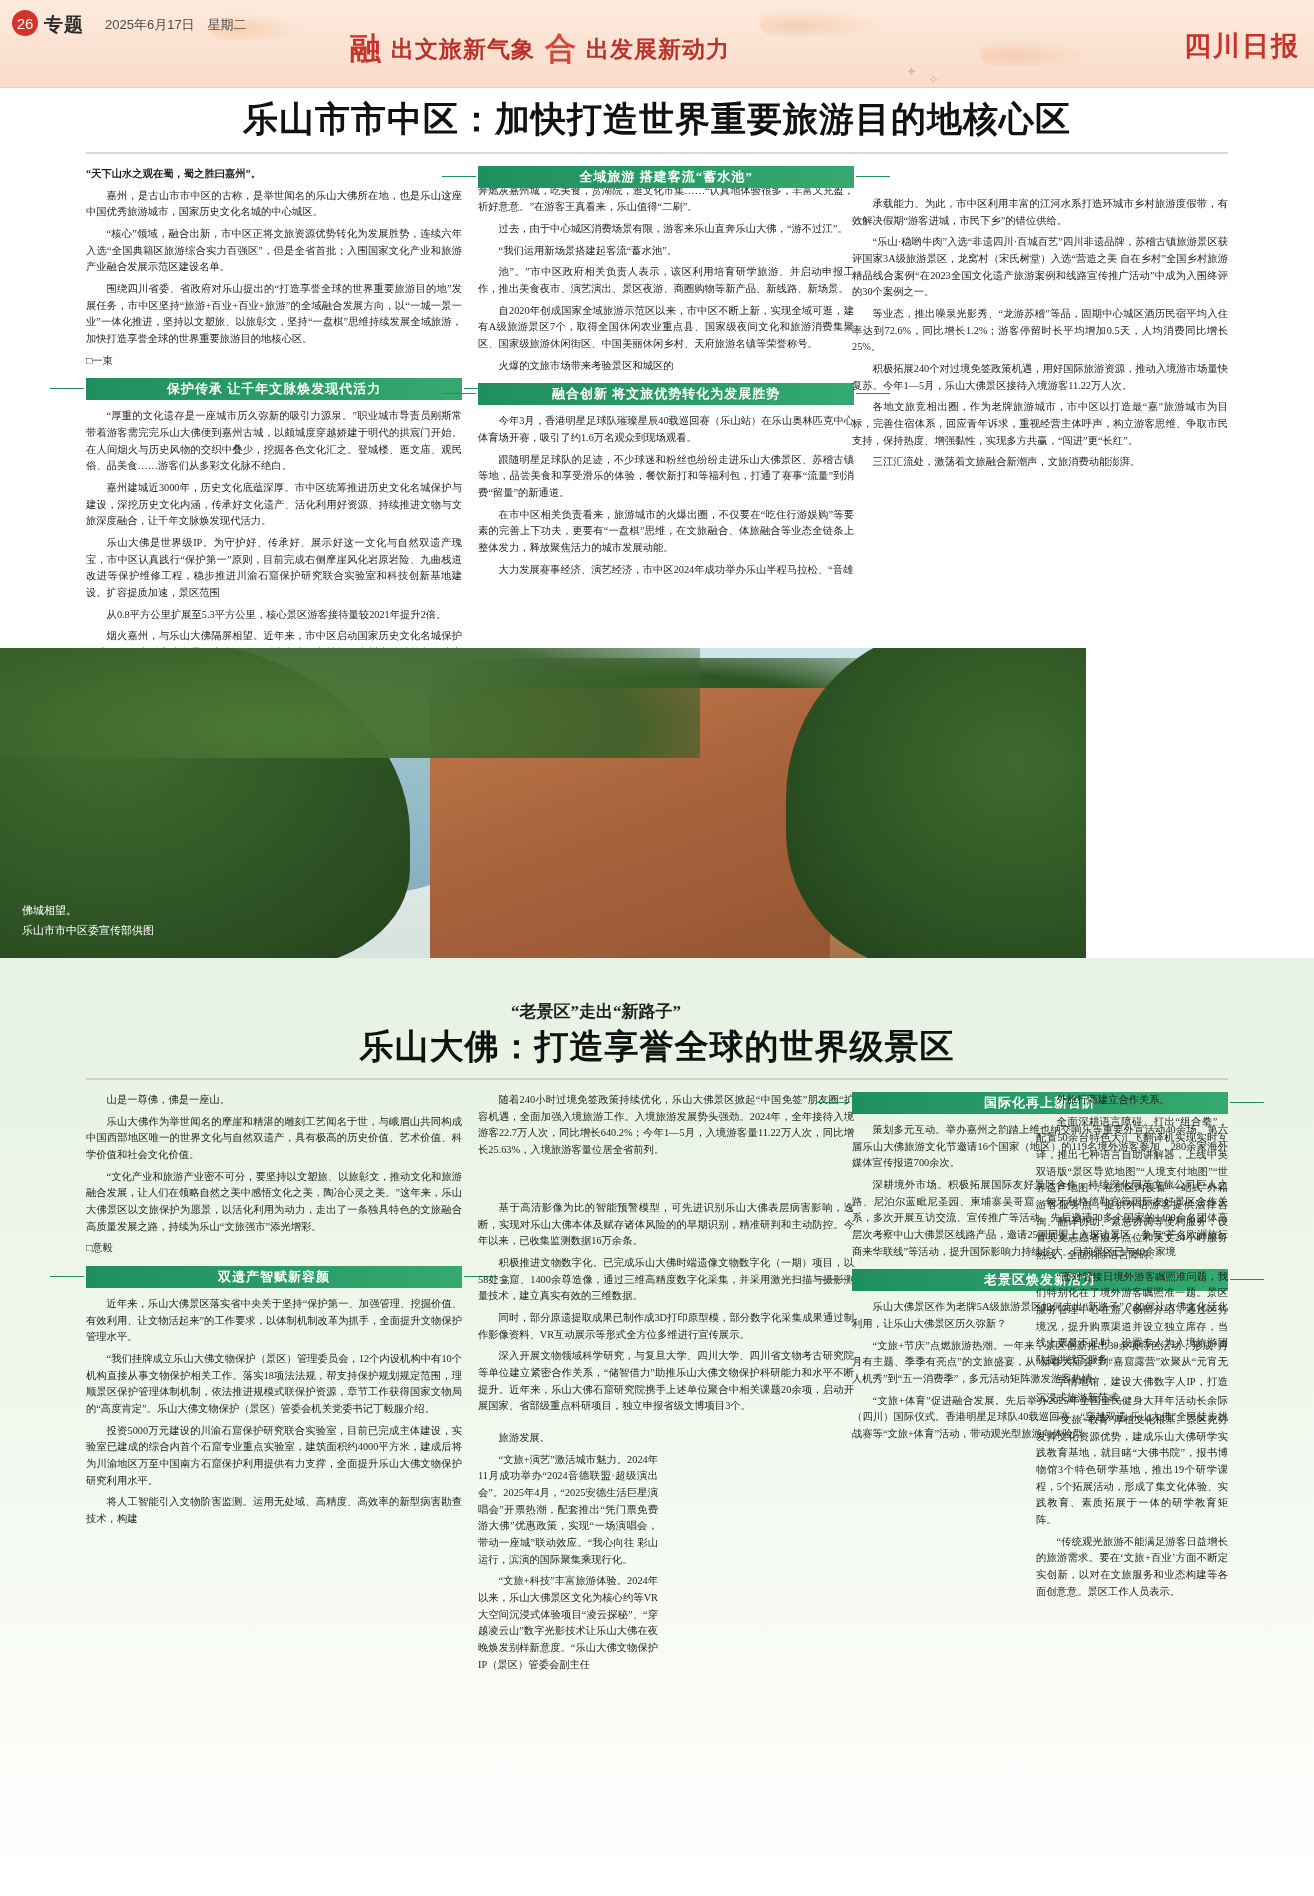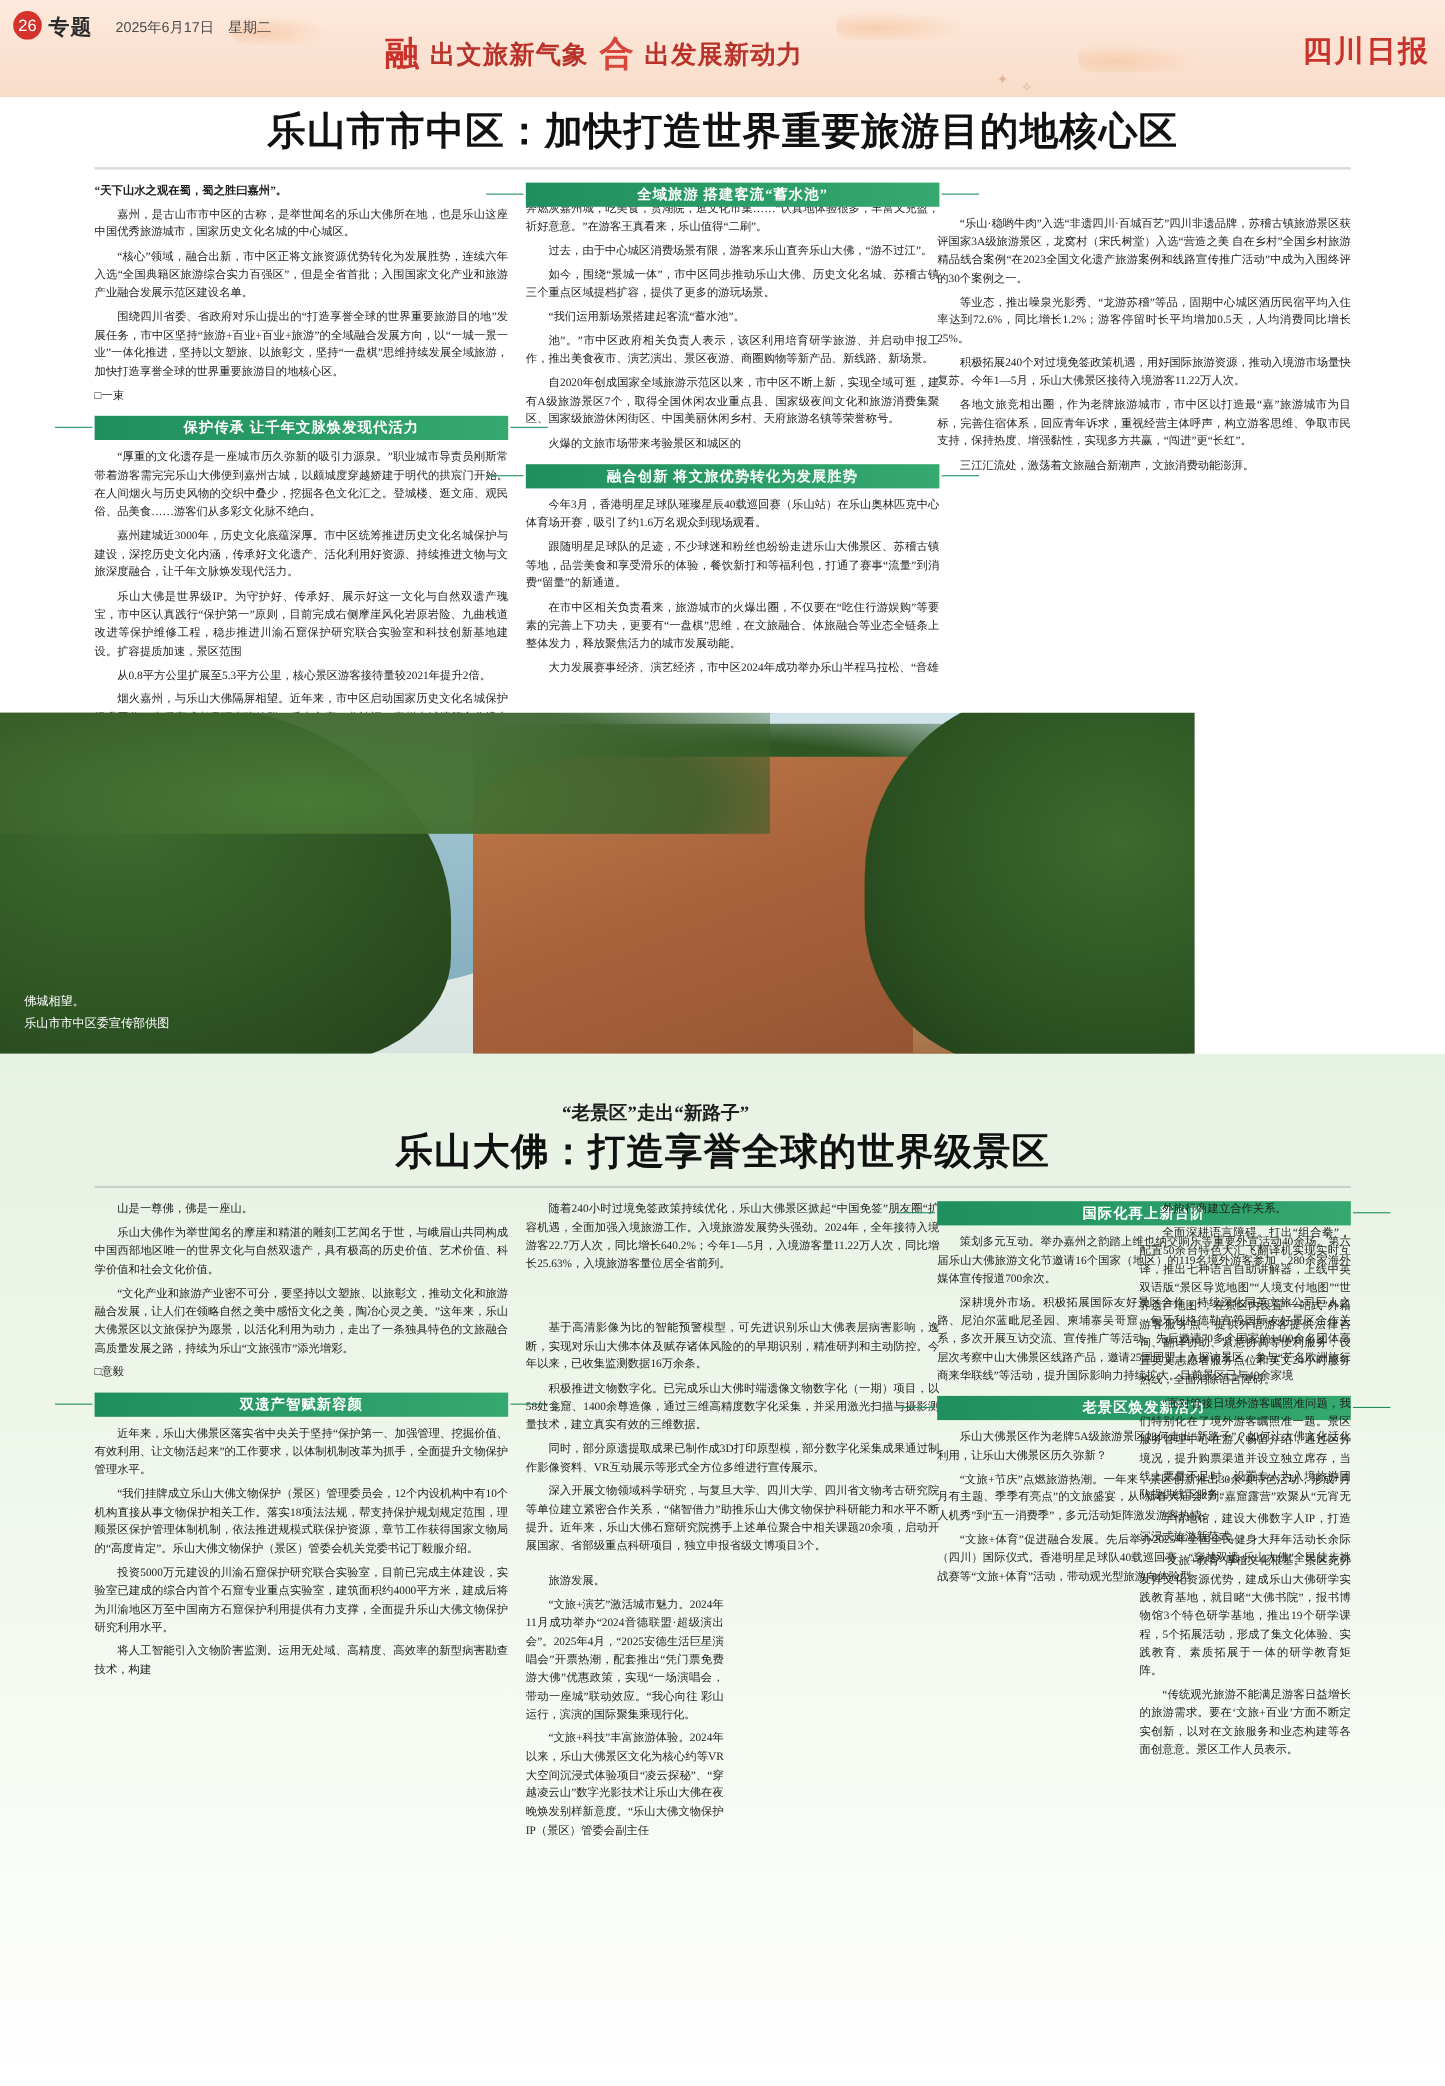--- a/index.html
+++ b/index.html
@@ -196,37 +196,37 @@
     <p>嘉州建城近3000年，历史文化底蕴深厚。市中区统筹推进历史文化名城保护与建设，深挖历史文化内涵，传承好文化遗产、活化利用好资源、持续推进文物与文旅深度融合，让千年文脉焕发现代活力。</p>
     <p>乐山大佛是世界级IP。为守护好、传承好、展示好这一文化与自然双遗产瑰宝，市中区认真践行“保护第一”原则，目前完成右侧摩崖风化岩原岩险、九曲栈道改进等保护维修工程，稳步推进川渝石窟保护研究联合实验室和科技创新基地建设。扩容提质加速，景区范围</p>
     <p>从0.8平方公里扩展至5.3平方公里，核心景区游客接待量较2021年提升2倍。</p>
     <p>烟火嘉州，与乐山大佛隔屏相望。近年来，市中区启动国家历史文化名城保护提升工作，先后完成老霄顶古建筑群、乐山文庙、龙神祠、嘉州古城墙等文化遗产和栖花楼鱼等历史建筑、126处老式民居的修缮保护传承工作。该区还把在地文化、生活美学和烟火气置入城市空间，将历史人文呈现串珠成链，将嘉州故事融入新消费场景和建筑形态，将嘉州非遗变为可以带走的伴手礼；引导街公析、上中期等美食街区商家进行文化赋能和品质提升，增加游客体验感和复购率。</p>
     <p>一条古栈，不仅提升了乐山大佛和嘉州古城之间的直接度，更串联起嘉州的过去、现在和未来。当文化遗产不再是静态的“陈列品”，而是行走的“教科书”，甚至走进人们日常生活，历史文化名城就这样“火”了起来。</p>
   </div>
 
   <div class="col c2">
     <p>或乘坐直升机在空中俯瞰乐山大佛，或登上凌云山进行探秘、玩赏了，过江直奔燃灰嘉州城，吃美食，赏湖院，逛文化市集……“认真地体验很多，丰富又充盈，祈好意意。”在游客王真看来，乐山值得“二刷”。</p>
     <p>过去，由于中心城区消费场景有限，游客来乐山直奔乐山大佛，“游不过江”。</p>
-    <p>如今，围绕“景城一体”，市中区同步推动乐山大佛、历史文化名城、苏稽古镇三个重点区域提档扩容，提供了更多的游玩场景。</p>
     <p>“我们运用新场景搭建起客流“蓄水池”。</p>
     <p>池”。”市中区政府相关负责人表示，该区利用培育研学旅游、并启动申报工作，推出美食夜市、演艺演出、景区夜游、商圈购物等新产品、新线路、新场景。</p>
     <p>自2020年创成国家全域旅游示范区以来，市中区不断上新，实现全域可逛，建有A级旅游景区7个，取得全国休闲农业重点县、国家级夜间文化和旅游消费集聚区、国家级旅游休闲街区、中国美丽休闲乡村、天府旅游名镇等荣誉称号。</p>
     <p>火爆的文旅市场带来考验景区和城区的</p>
     <span class="subhead-green">融合创新 将文旅优势转化为发展胜势</span>
     <p>今年3月，香港明星足球队璀璨星辰40载巡回赛（乐山站）在乐山奥林匹克中心体育场开赛，吸引了约1.6万名观众到现场观看。</p>
     <p>跟随明星足球队的足迹，不少球迷和粉丝也纷纷走进乐山大佛景区、苏稽古镇等地，品尝美食和享受滑乐的体验，餐饮新打和等福利包，打通了赛事“流量”到消费“留量”的新通道。</p>
     <p>在市中区相关负责看来，旅游城市的火爆出圈，不仅要在“吃住行游娱购”等要素的完善上下功夫，更要有“一盘棋”思维，在文旅融合、体旅融合等业态全链条上整体发力，释放聚焦活力的城市发展动能。</p>
     <p>大力发展赛事经济、演艺经济，市中区2024年成功举办乐山半程马拉松、“音雄</p>
   </div>
 
   <div style="position:absolute; left:478px; top:166px; width:376px;">
     <span class="subhead-green" style="margin:0;">全域旅游 搭建客流“蓄水池”</span>
   </div>
 
   <div class="col c3" style="top:196px;">
+    <p>承载能力。为此，市中区利用丰富的江河水系打造环城市乡村旅游度假带，有效解决假期“游客进城，市民下乡”的错位供给。</p>
     <p>“乐山·稳哟牛肉”入选“非遗四川·百城百艺”四川非遗品牌，苏稽古镇旅游景区获评国家3A级旅游景区，龙窝村（宋氏树堂）入选“营造之美 自在乡村”全国乡村旅游精品线合案例“在2023全国文化遗产旅游案例和线路宣传推广活动”中成为入围终评的30个案例之一。</p>
     <p>等业态，推出噪泉光影秀、“龙游苏稽”等品，固期中心城区酒历民宿平均入住率达到72.6%，同比增长1.2%；游客停留时长平均增加0.5天，人均消费同比增长25%。</p>
     <p>积极拓展240个对过境免签政策机遇，用好国际旅游资源，推动入境游市场量快复苏。今年1—5月，乐山大佛景区接待入境游客11.22万人次。</p>
     <p>各地文旅竞相出圈，作为老牌旅游城市，市中区以打造最“嘉”旅游城市为目标，完善住宿体系，回应青年诉求，重视经营主体呼声，构立游客思维、争取市民支持，保持热度、增强黏性，实现多方共赢，“闯进”更“长红”。</p>
     <p>三江汇流处，激荡着文旅融合新潮声，文旅消费动能澎湃。</p>
   </div>
 
   <div class="photo">
     <div class="sky"></div>
     <div class="farshore"></div>

